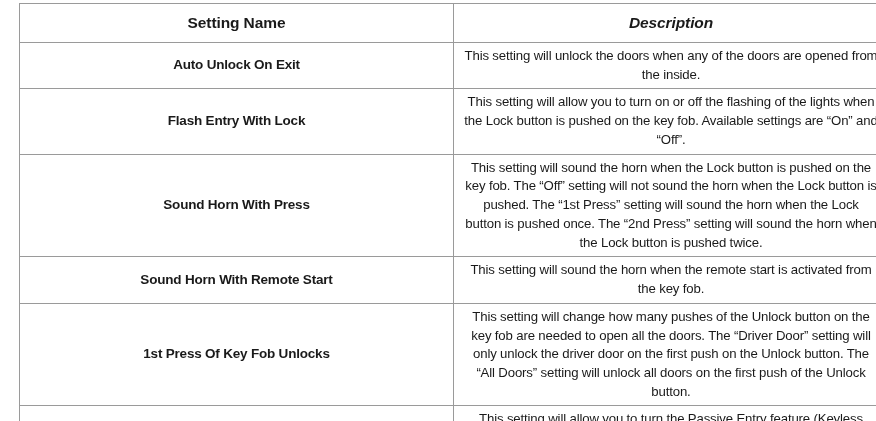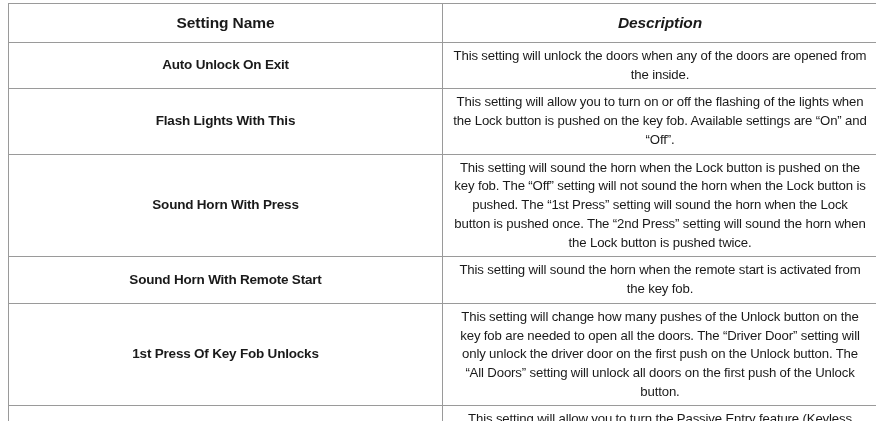--- a/index.html
+++ b/index.html
@@ -10,21 +10,21 @@
   body {
     width: 876px;
     height: 421px;
     font-family: "Liberation Sans", sans-serif;
     color: #1a1a1a;
     overflow: hidden;
   }
 
   #settings-table-wrap {
     box-sizing: border-box;
-    padding: 3px 4px 3px 8px;
+    padding: 3px 4px 3px 19px;
     width: 695px;
     height: 421px;
   }
 
   table.settings-table {
     border-collapse: collapse;
     width: 869px;
     height: 415px;
     table-layout: fixed;
     border: 1px solid #8f8f8f;
@@ -80,21 +80,21 @@
         <th style="border-color: rgb(154, 154, 154);">Setting Name</th>
         <th style="border-color: rgb(154, 154, 154); font-style: italic;">Description</th>
       </tr>
     </thead>
     <tbody>
       <tr style="height: 40px;">
         <td class="setting-name" style="border-color: rgb(154, 154, 154);">Auto Unlock On Exit</td>
         <td class="setting-desc" style="border-color: rgb(154, 154, 154);">This setting will unlock the doors when any of the doors are opened from the inside.</td>
       </tr>
       <tr style="height: 60px;">
-        <td class="setting-name" style="border-color: rgb(154, 154, 154);">Flash Lights With This</td>
+        <td class="setting-name" style="border-color: rgb(154, 154, 154);">Flash Entry With Lock</td>
         <td class="setting-desc" style="border-color: rgb(154, 154, 154);">This setting will allow you to turn on or off the flashing of the lights when the Lock button is pushed on the key fob. Available settings are “On” and “Off”.</td>
       </tr>
       <tr style="height: 90px;">
         <td class="setting-name" style="border-color: rgb(154, 154, 154);">Sound Horn With Press</td>
         <td class="setting-desc" style="border-color: rgb(154, 154, 154);">This setting will sound the horn when the Lock button is pushed on the key fob. The “Off” setting will not sound the horn when the Lock button is pushed. The “1st Press” setting will sound the horn when the Lock button is pushed once. The “2nd Press” setting will sound the horn when the Lock button is pushed twice.</td>
       </tr>
       <tr style="height: 43px;">
         <td class="setting-name" style="border-color: rgb(154, 154, 154);">Sound Horn With Remote Start</td>
         <td class="setting-desc" style="border-color: rgb(154, 154, 154);">This setting will sound the horn when the remote start is activated from the key fob.</td>
       </tr>

